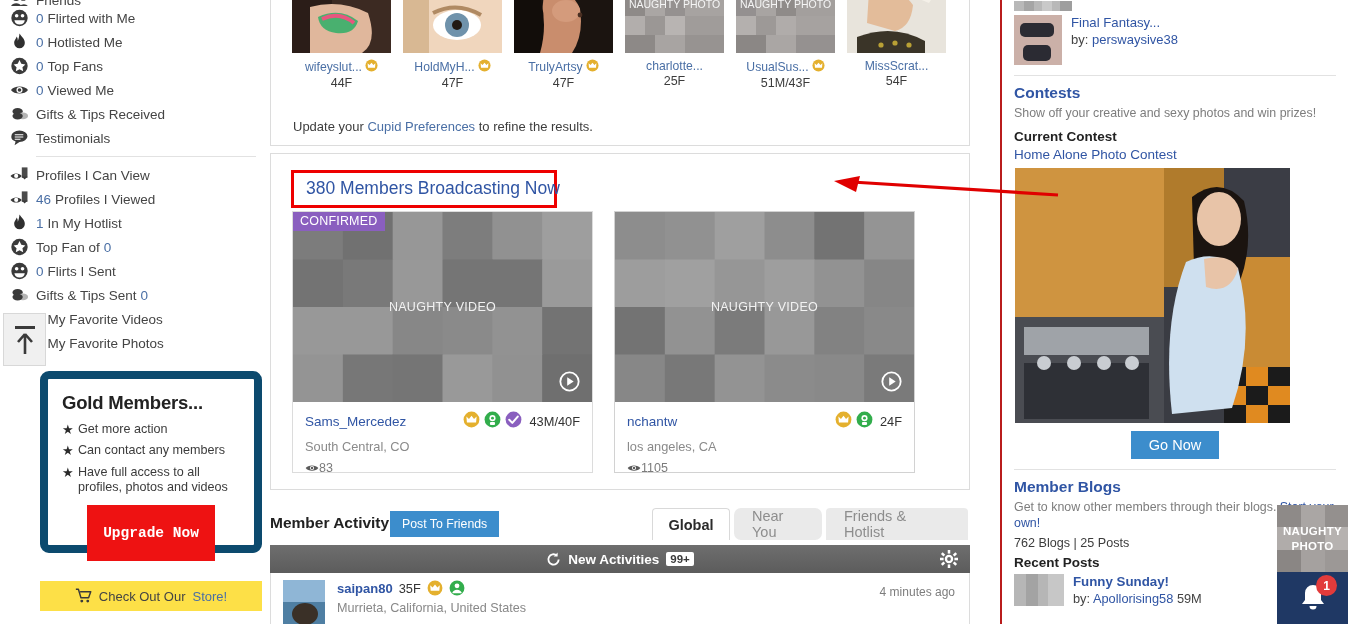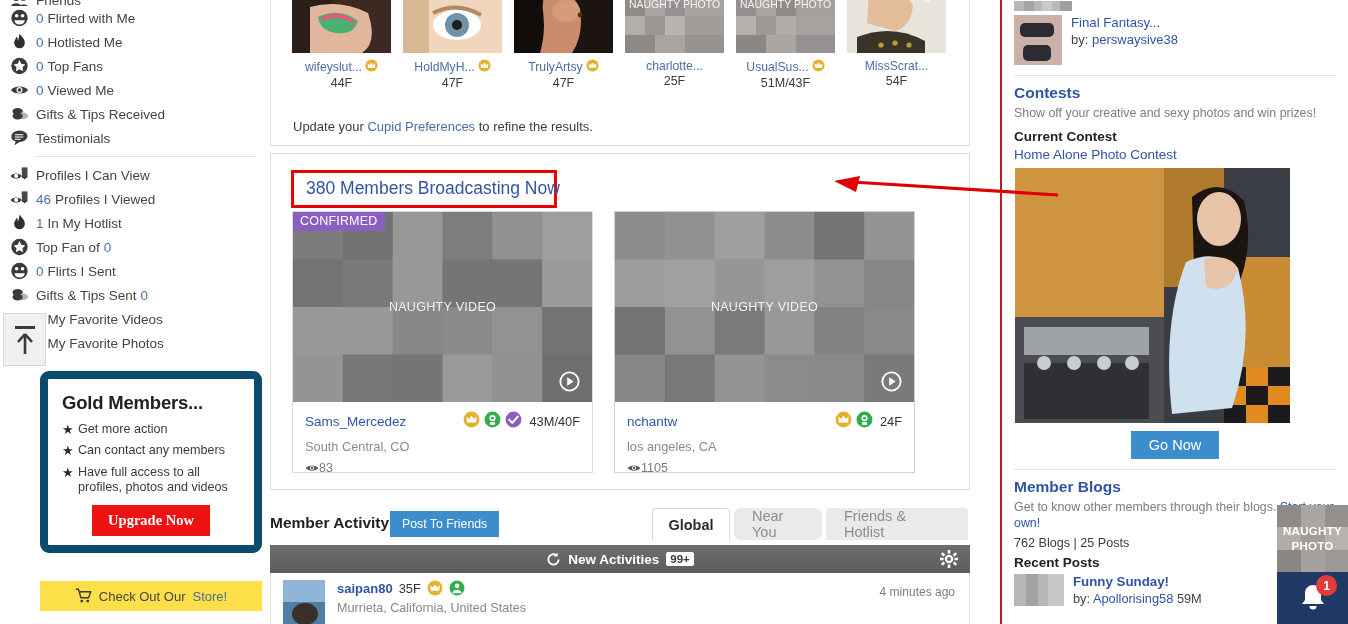--- a/index.html
+++ b/index.html
@@ -56,22 +56,22 @@
     letter-spacing: -0.2px;
   }
   .gold-li {
     display: flex; align-items: flex-start; margin-bottom: 5px;
     font-size: 12.6px; color: #3b3b3b; line-height: 1.25;
   }
   .gold-li .star { width: 16px; flex: 0 0 16px; color: #2a2a2a; font-size: 13px; }
   #upgrade-btn {
     display: block; margin: 9px auto 0 auto;
     background: #ee1212; color: #fff; border: none;
-    font-family: Liberation Serif, serif;
-    font-weight: bold; font-size: 14.5px; padding: 7px 16px; cursor: pointer;
+    font-family: Liberation Mono, monospace;
+    font-weight: bold; font-size: 14.5px; padding: 20px 16px; cursor: pointer;
   }
   #store-box {
     position: absolute; left: 40px; top: 581px; width: 222px; height: 30px;
     background: #fde047; display: flex; align-items: center; justify-content: center;
     gap: 7px; font-size: 13px; color: #444; cursor: pointer;
   }
   #store-box .store-link { color: #4a6fa5; }
 
   
   #center-col {

